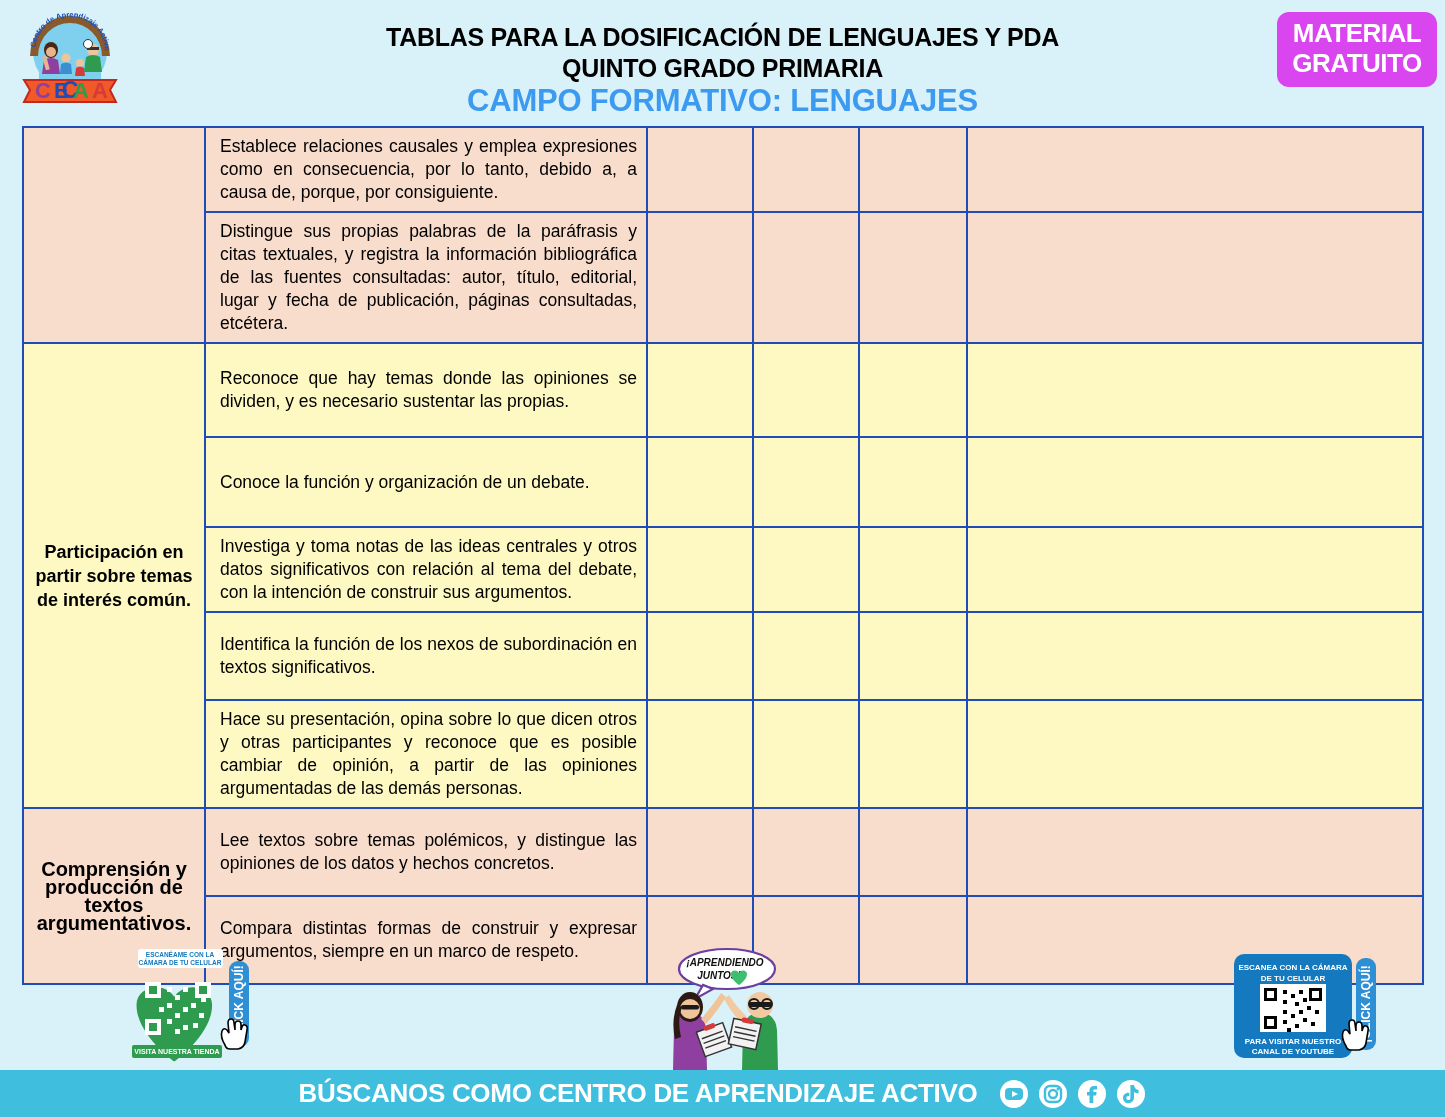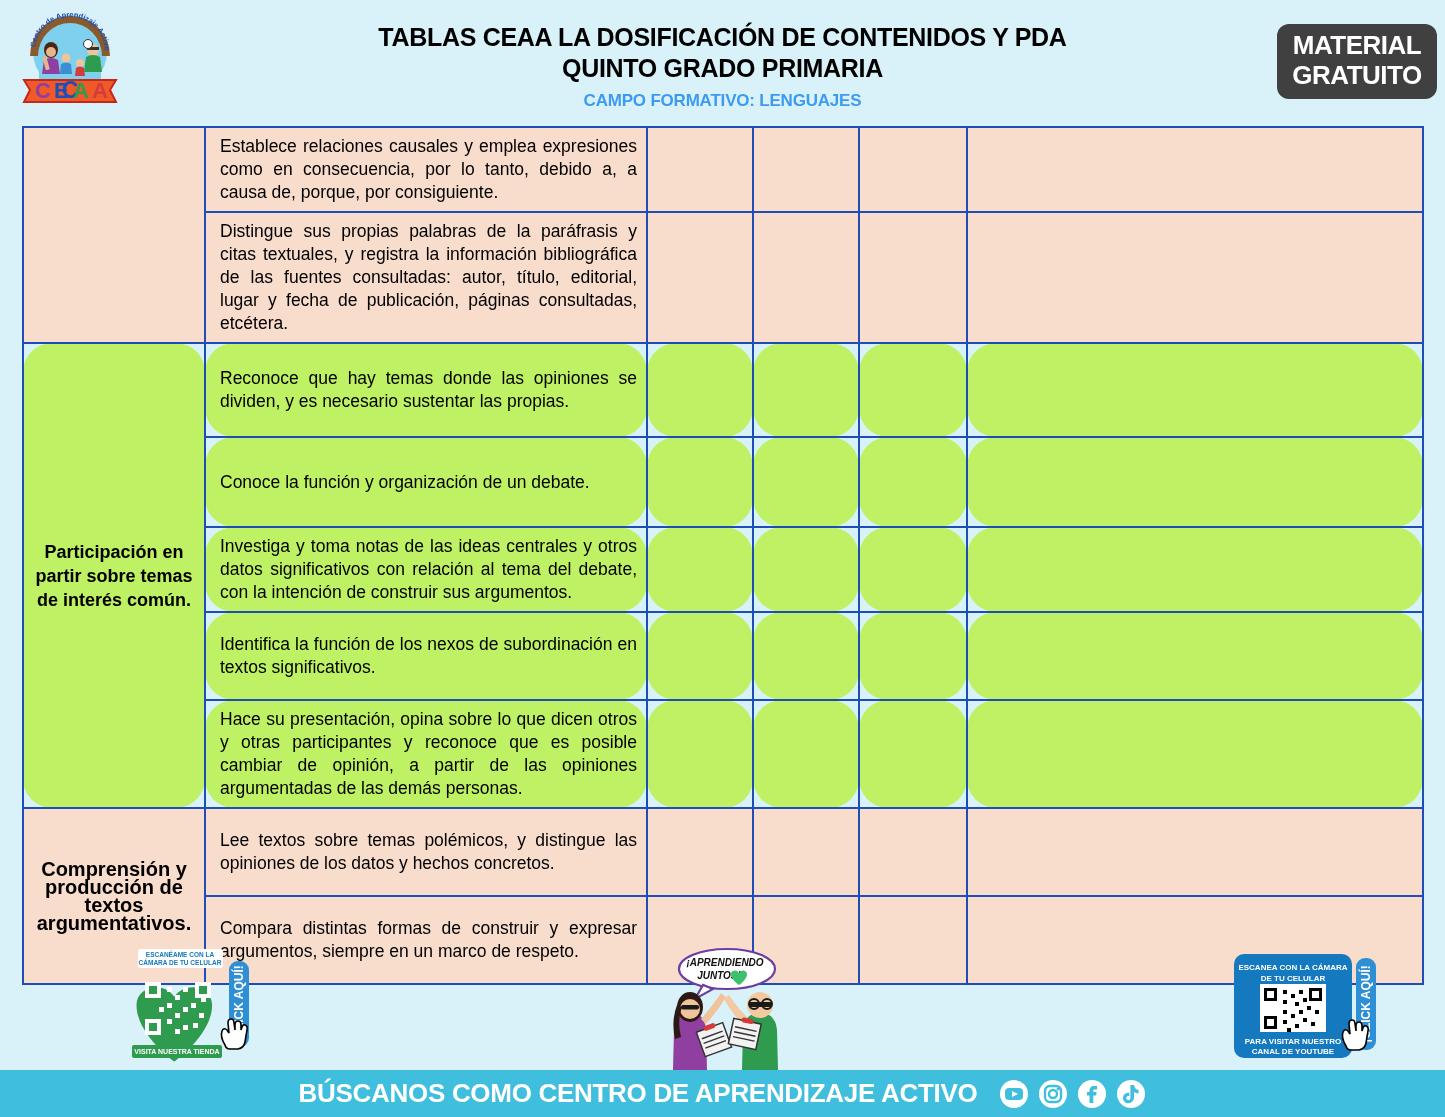--- a/index.html
+++ b/index.html
@@ -38,34 +38,34 @@
   }
   .title-line1, .title-line2 {
     font-size: 25px;
     font-weight: bold;
     color: #000000;
     letter-spacing: -0.3px;
     line-height: 31px;
     white-space: nowrap;
   }
   .title-line3 {
-    font-size: 17px;
+    font-size: 31px;
     font-weight: bold;
     color: #3C9BF0;
     letter-spacing: -0.2px;
     line-height: 33px;
     white-space: nowrap;
   }
 
   .badge {
     position: absolute;
     right: 8px;
-    top: 24px;
+    top: 12px;
     width: 160px;
-    background: #404040;
+    background: #d946ef;
     border-radius: 12px;
     padding: 6px 0 9px 0;
     text-align: center;
   }
   .badge div {
     color: #FFFFFF;
     font-size: 26px;
     font-weight: bold;
     line-height: 30px;
     letter-spacing: -0.5px;
@@ -89,21 +89,21 @@
     padding: 0;
   }
   .c-label  { width: 182px; }
   .c-pda    { width: 442px; }
   .c-n1     { width: 106px; }
   .c-n2     { width: 106px; }
   .c-n3     { width: 108px; }
   .c-wide   { width: 456px; }
 
   td.pink  { background: #F8DCCC; }
-  td.white { background: #bef264; border-radius: 29px; }
+  td.white { background: #fef9c3; }
 
   .label-txt {
     text-align: center;
     font-size: 18px;
     font-weight: bold;
     color: #000000;
     line-height: 24px;
     padding: 6px 10px;
   }
   .label-txt.small {
@@ -223,21 +223,21 @@
         <text x="74" y="90" fill="#D63B3B">A</text>
       </g>
       <path id="arcp" d="M 17 44 A 35 35 0 0 1 87 44" fill="none"></path>
       <text font-family="Liberation Sans, sans-serif" font-size="7.5" font-weight="bold" fill="#1F4DB8">
         <textPath href="#arcp" startOffset="4%">Centro de Aprendizaje Activo</textPath>
       </text>
     </svg>
   </div>
 
   <div class="title-block">
-    <div class="title-line1">TABLAS CEAA LA DOSIFICACIÓN DE CONTENIDOS Y PDA</div>
+    <div class="title-line1">TABLAS PARA LA DOSIFICACIÓN DE LENGUAJES Y PDA</div>
     <div class="title-line2">QUINTO GRADO PRIMARIA</div>
     <div class="title-line3">CAMPO FORMATIVO: LENGUAJES</div>
   </div>
 
   <div class="badge">
     <div>MATERIAL</div>
     <div>GRATUITO</div>
   </div>
 </div>
 

